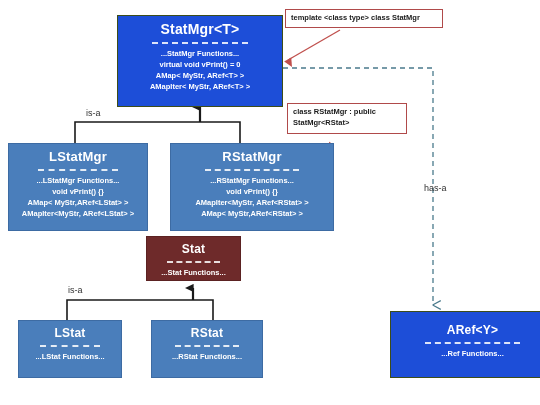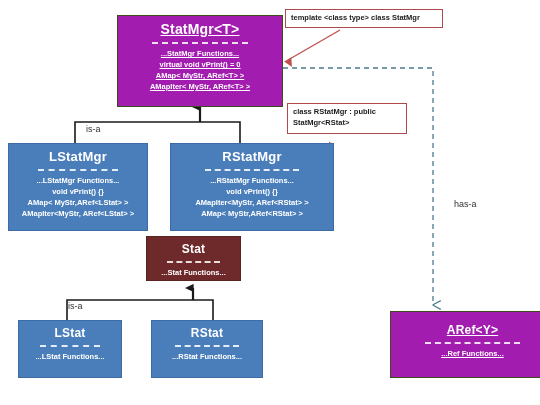--- a/index.html
+++ b/index.html
@@ -17,21 +17,21 @@
   }
 
   
   .node {
     position: absolute;
     box-sizing: border-box;
     color: #ffffff;
     text-align: center;
     padding-top: 6px;
   }
-  .node.green  { background: #a21caf; border: 1px solid #3d4d19; text-decoration: underline; }
+  .node.green  { background: #1d4ed8; border: 1px solid #3d4d19; }
   .node.blue   { background: #4a7ebb; border: 1px solid #3d6ba3; }
   .node.maroon { background: #6e2a2a; border: 1px solid #5b2222; }
 
   .node .title {
     font-weight: bold;
     line-height: 1.1;
     letter-spacing: .2px;
   }
   .node .rule {
     width: 58%;
@@ -59,21 +59,20 @@
     line-height: 1.45;
     padding: 3px 5px;
   }
 
   
   .rel-label {
     position: absolute;
     font-size: 9px;
     color: #333333;
     font-family: "Liberation Sans", sans-serif;
-    margin-top: 16px;
   }
 
   
   #wires {
     position: absolute;
     left: 0; top: 0;
     width: 540px; height: 405px;
     pointer-events: none;
   }
 </style>
@@ -188,15 +187,15 @@
 
   <div class="callout" style="left:287px; top:103px; width:120px; height:31px;">
     <div>class RStatMgr : public</div>
     <div>StatMgr&lt;RStat&gt;</div>
   </div>
 
   <div class="rel-label" style="left:86px; top:108px;">is-a</div>
 
   <div class="rel-label" style="left:68px; top:285px;">is-a</div>
 
-  <div class="rel-label" style="left:454px; top:183px;">has-a</div>
+  <div class="rel-label" style="left:424px; top:183px;">has-a</div>
 
 </div>
 
 </body></html>

